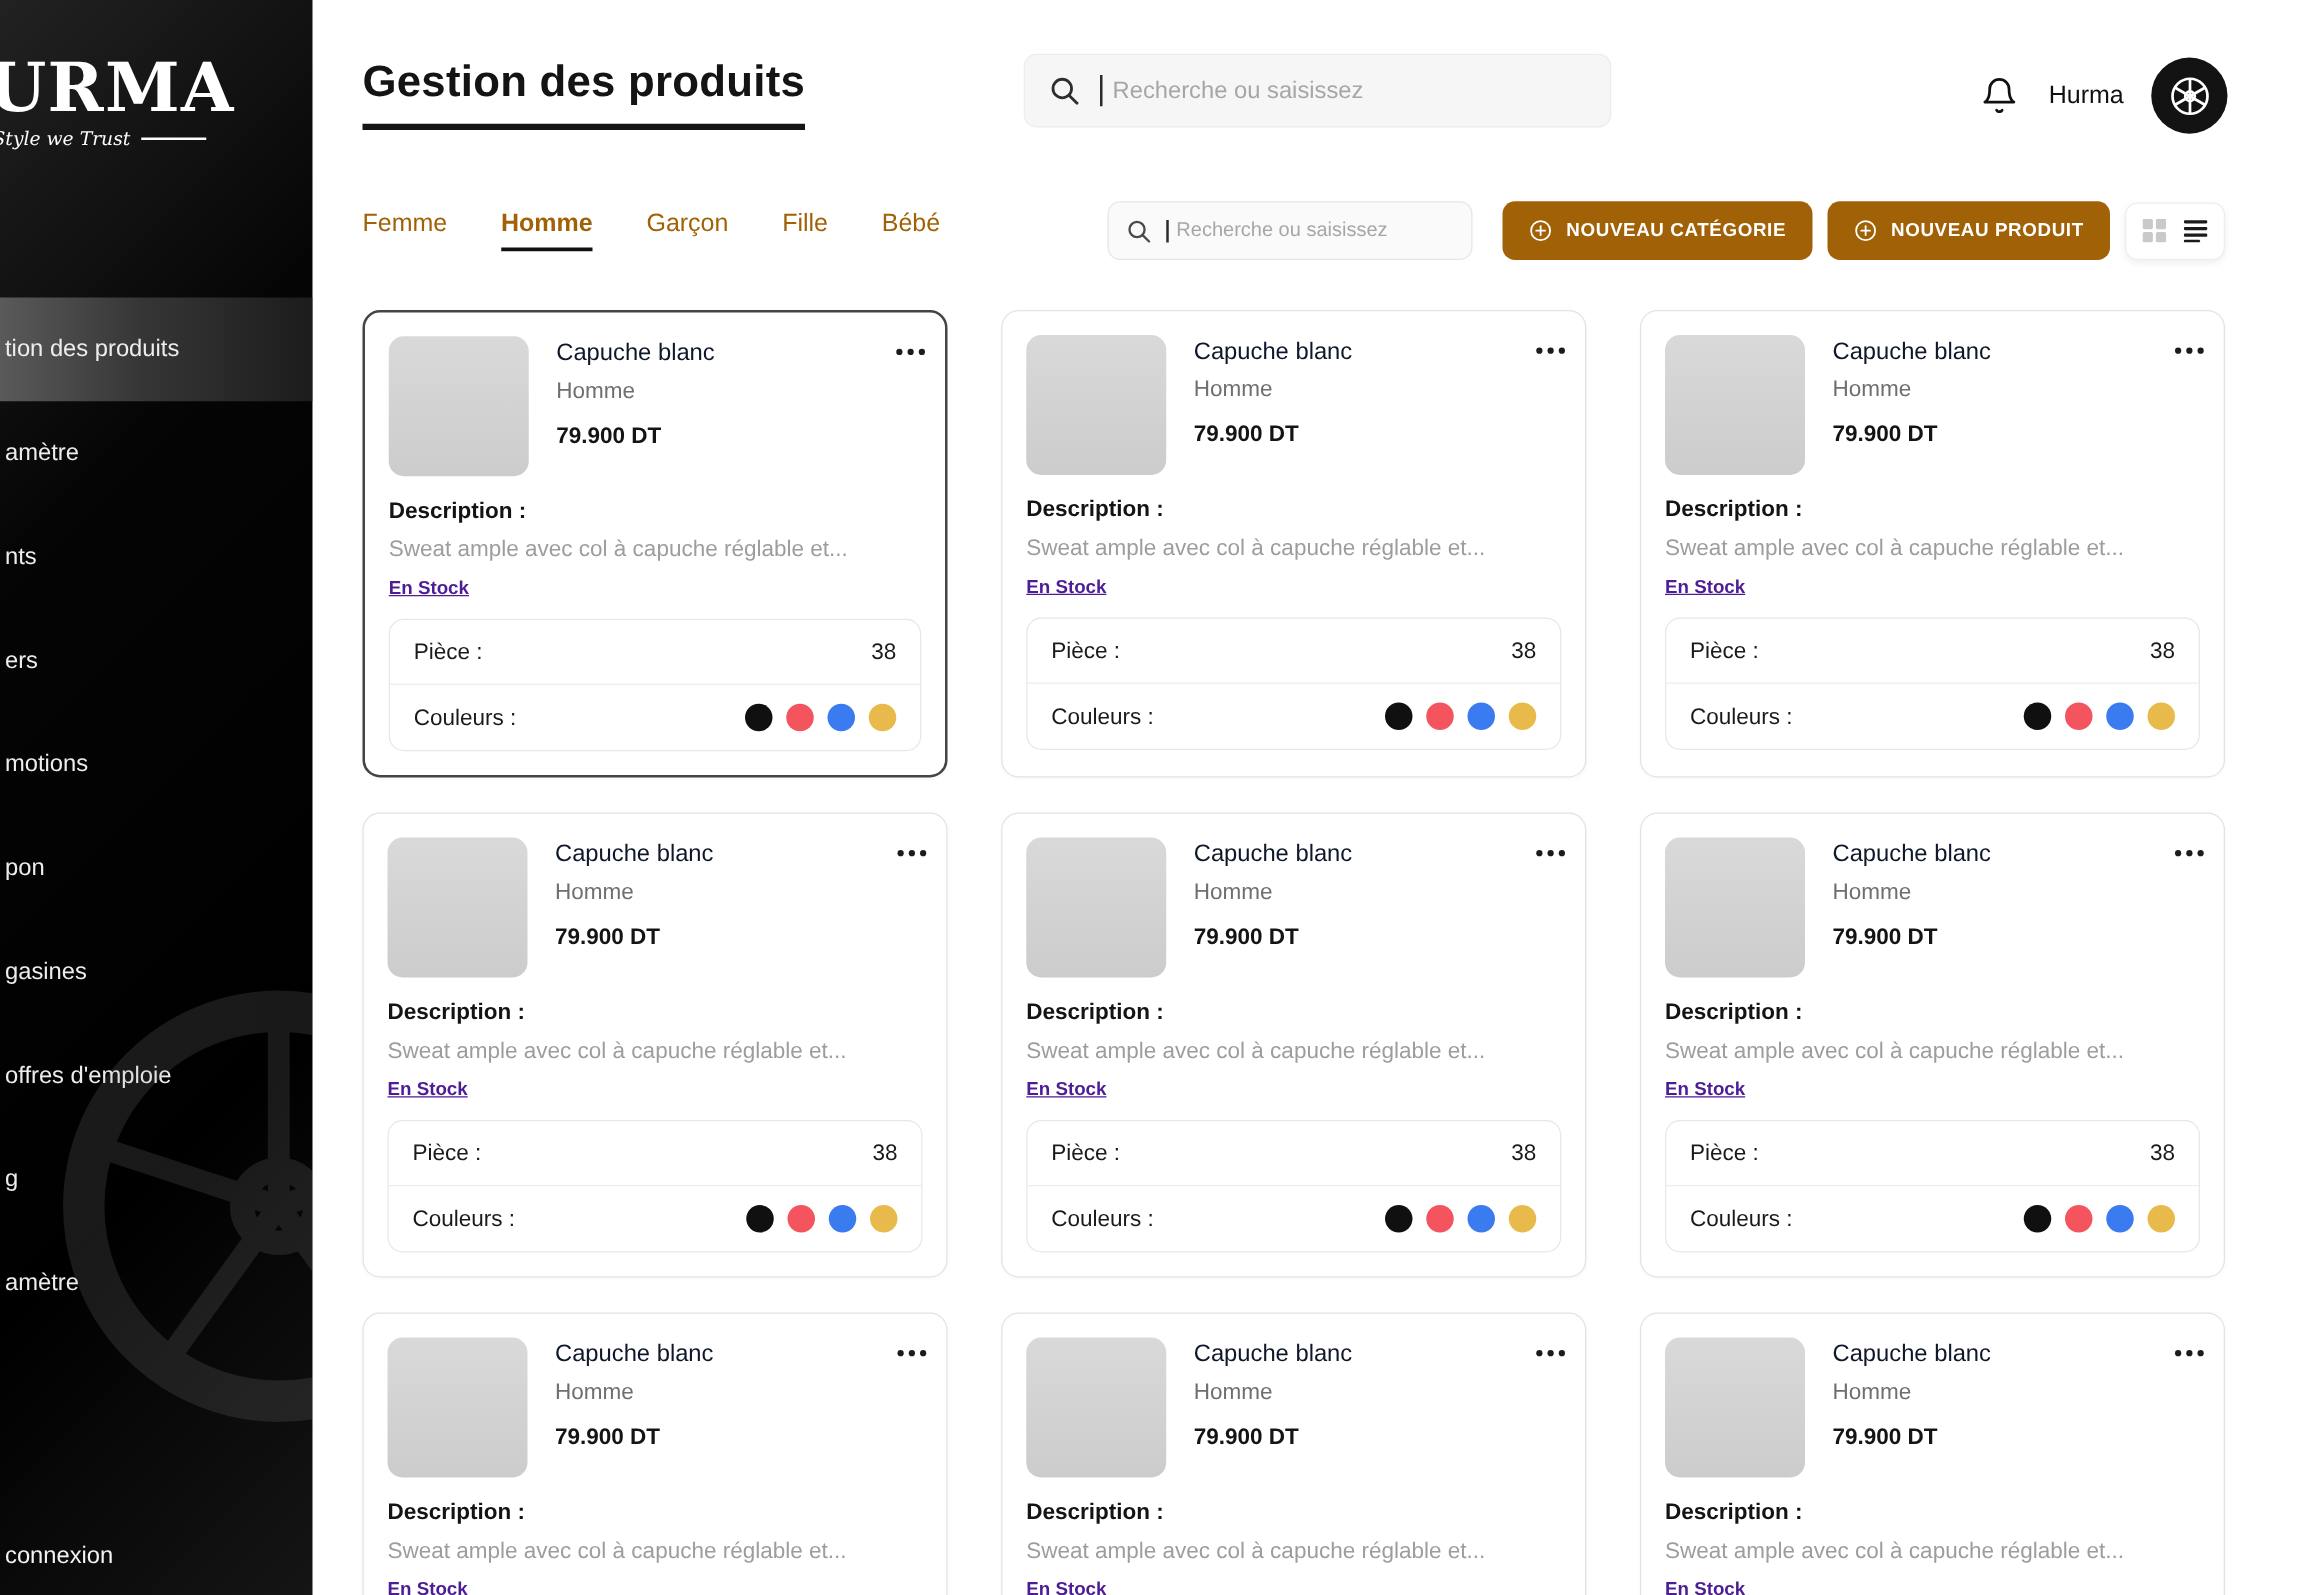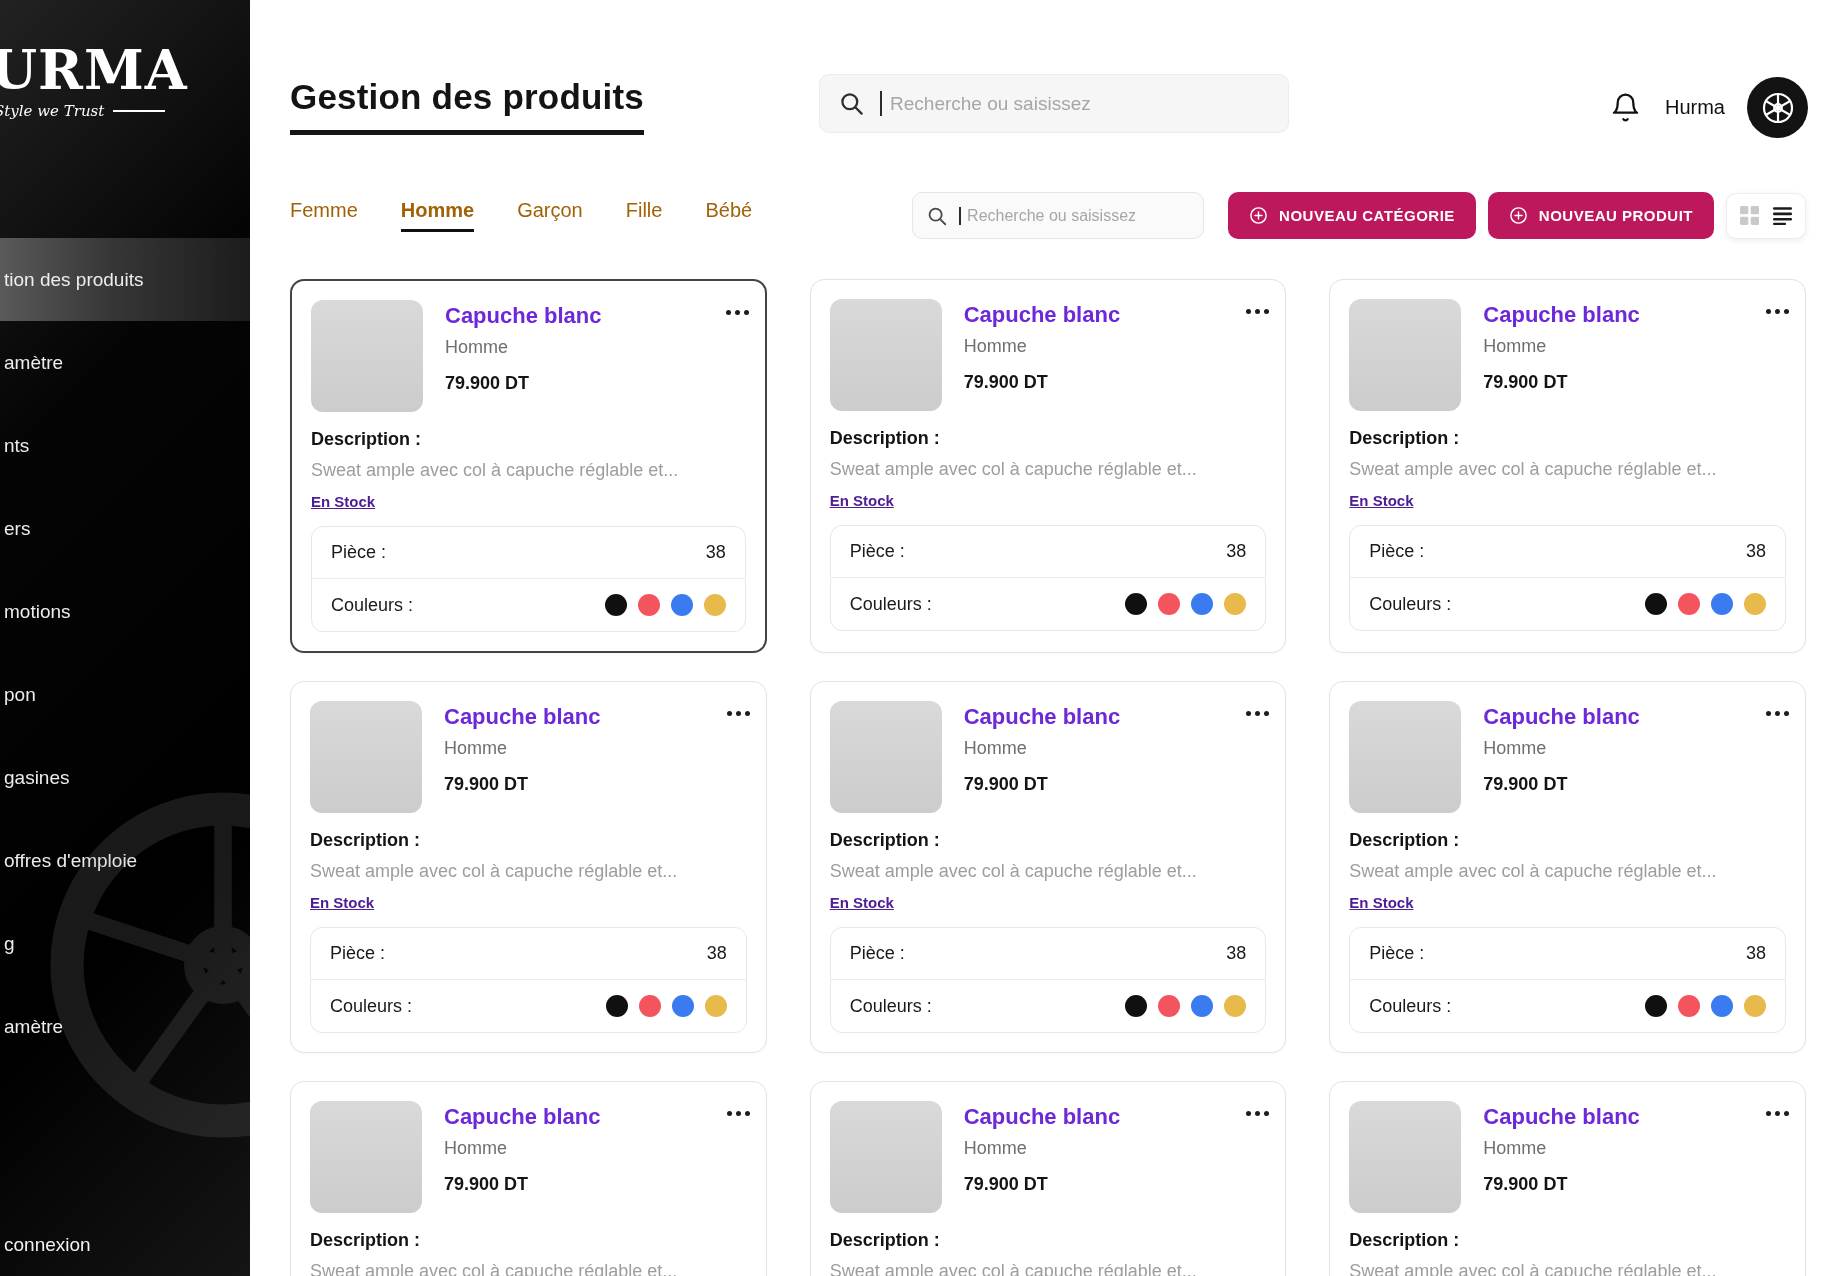--- a/index.html
+++ b/index.html
@@ -24,21 +24,21 @@
   .nav-item { height: 83px; display: flex; align-items: center; padding-left: 4px;
     font-size: 19px; color: #ededed; white-space: nowrap; cursor: pointer; }
   .nav-item.active { background: linear-gradient(90deg, #5a5a5a 0%, #363636 45%, #1c1c1c 100%); }
 
   .wheel-watermark { position: absolute; left: 28px; top: 770px; width: 390px; height: 390px;
     opacity: 0.16; pointer-events: none; }
 
   .logout-item { position: absolute; left: 4px; bottom: 20px; font-size: 19px; color: #f2f2f2; cursor: pointer; }
 
   
-  .main { flex: 1; padding: 40px 34px 0 40px; min-width: 0; margin-top: 31px; }
+  .main { flex: 1; padding: 40px 60px 0 40px; min-width: 0; }
 
   .topbar { display: flex; align-items: flex-start; }
   .page-title { display: inline-block; font-size: 35px; font-weight: bold; letter-spacing: 0.2px;
     margin-top: 6px; padding-bottom: 13px; border-bottom: 5px solid #151515; }
 
   .search { display: flex; align-items: center; border-radius: 10px; }
   .search-lg { width: 470px; height: 59px; margin-left: 175px; margin-top: 3px;
     background: #f6f6f6; border: 1px solid #ececec; padding: 0 18px; }
   .search-sm { width: 292px; height: 47px; margin-left: auto; margin-right: 12px;
     background: #fafafa; border: 1px solid #e5e5e5; padding: 0 13px; }
@@ -58,41 +58,41 @@
     display: flex; align-items: center; justify-content: center; cursor: pointer;
     box-shadow: 0 0 0 2px #131313; }
 
   .filter-row { display: flex; align-items: center; margin-top: 56px; }
   .tabs { display: flex; gap: 43px; align-items: flex-end; }
   .tab { font-size: 20px; color: #a16207; padding-bottom: 7px; cursor: pointer;
     border-bottom: 3px solid transparent; }
   .tab.active { font-weight: bold; border-bottom-color: #111; }
 
   .btn-dark { display: flex; align-items: center; gap: 11px; height: 47px; padding: 0 21px;
-    margin-left: 12px; background: #be185d; color: #fff; border: none; border-radius: 10px;
+    margin-left: 12px; background: #a16207; color: #fff; border: none; border-radius: 10px;
     font-family: "Liberation Sans", sans-serif; font-size: 15px; font-weight: bold;
     letter-spacing: 0.5px; cursor: pointer; white-space: nowrap; }
 
   .view-toggle { display: flex; align-items: center; gap: 14px; height: 46px; padding: 0 13px;
     margin-left: 12px; background: #fff; border: 1px solid #ededed; border-radius: 10px;
     box-shadow: 0 2px 6px rgba(0,0,0,0.07); }
   .view-toggle svg { cursor: pointer; }
 
   
   .grid { display: grid; grid-template-columns: repeat(3, 1fr); column-gap: 43px; row-gap: 28px;
     margin-top: 40px; }
   .card { background: #fff; border: 1px solid #e3e3e3; border-radius: 14px; padding: 19px;
     box-shadow: 0 1px 3px rgba(0,0,0,0.03); }
   .card.selected { border: 2px solid #444; }
 
   .card-top { position: relative; display: flex; }
   .thumb { flex: 0 0 112px; width: 112px; height: 112px; border-radius: 12px;
     background: linear-gradient(180deg, #d9d9d9 0%, #cccccc 100%); }
   .card-head { margin-left: 22px; padding-top: 3px; }
-  .p-title { font-size: 22px; font-weight: bold; color: #6d28d9; }
+  .p-title { font-size: 19px; font-weight: normal; color: #0f172a; }
   .p-cat { font-size: 18px; color: #6f6f6f; margin-top: 8px; }
   .p-price { font-size: 18px; font-weight: bold; margin-top: 15px; }
   .menu-btn { position: absolute; top: 2px; right: 2px; background: none; border: none;
     cursor: pointer; padding: 8px 4px; }
   .menu-dots { display: block; width: 5px; height: 5px; border-radius: 50%; background: #1c1c1c;
     box-shadow: -9px 0 0 #1c1c1c, 9px 0 0 #1c1c1c; }
 
   .p-desc-label { font-size: 18px; font-weight: bold; margin-top: 17px; }
   .p-desc { font-size: 18px; color: #9d9d9d; margin-top: 10px;
     white-space: nowrap; overflow: hidden; text-overflow: ellipsis; }

